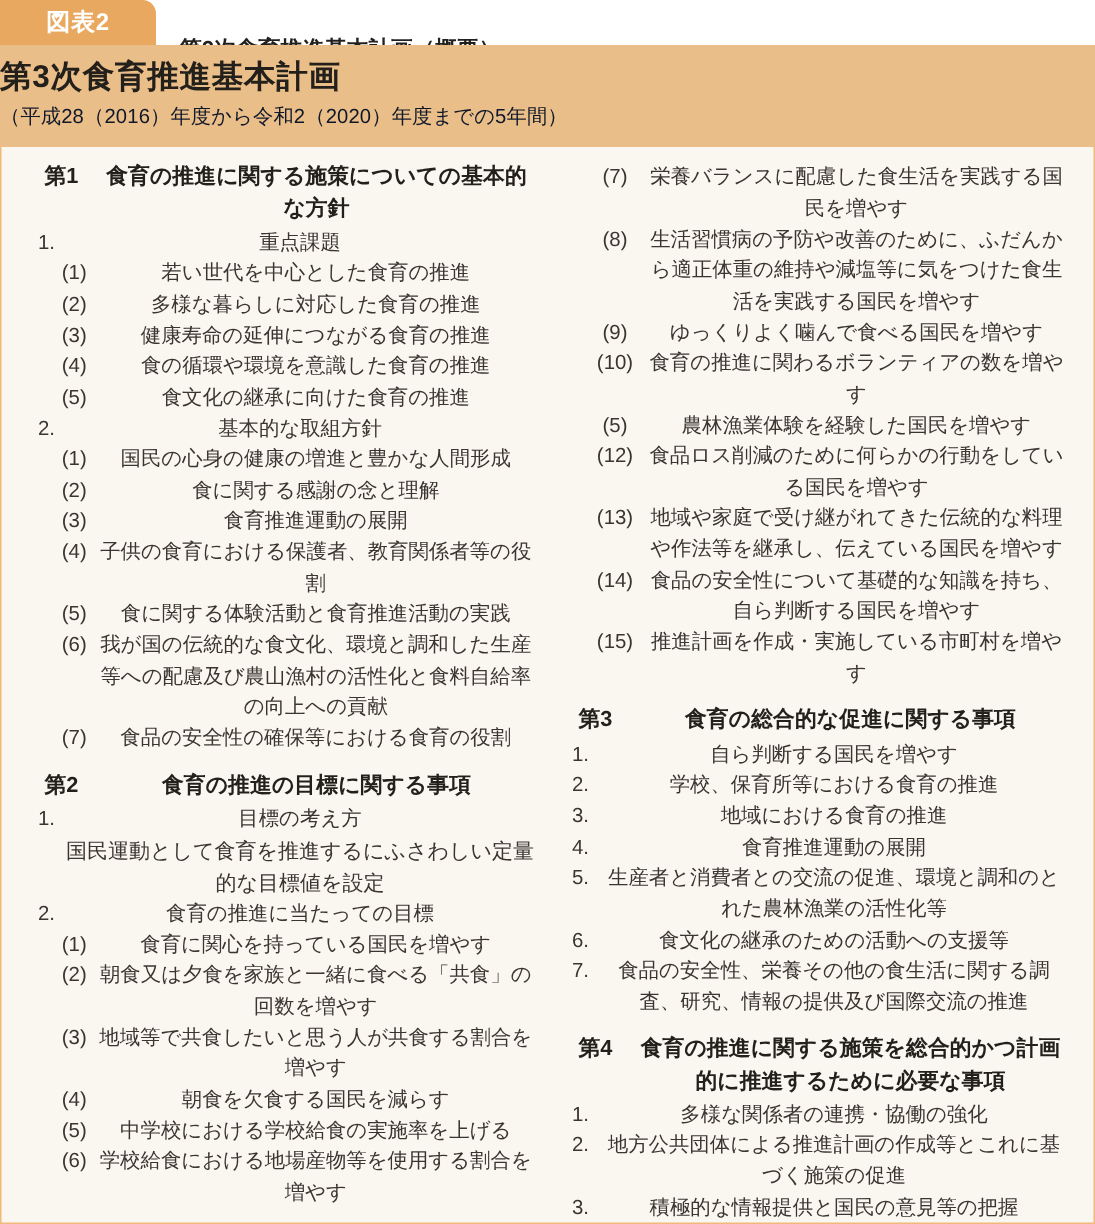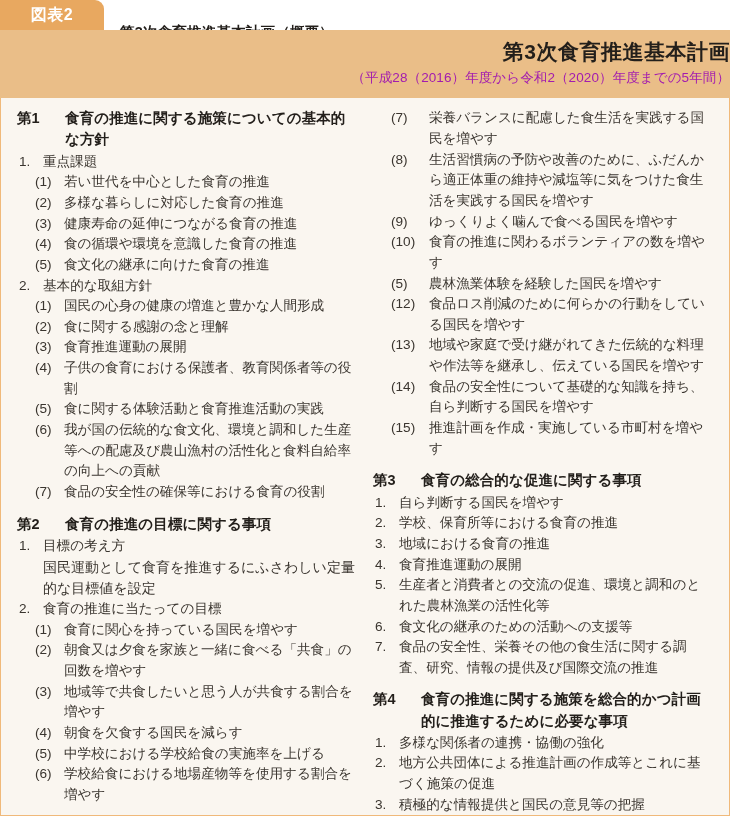--- a/index.html
+++ b/index.html
@@ -54,52 +54,53 @@
     font-weight: bold;
     color: #231f1b;
     letter-spacing: 0.2px;
     margin-top: 32px;
   }
 
   
   .title-banner {
     background: #eabe88;
     padding: 9px 0 11px 0;
-    text-align: right;
+    text-align: left;
     flex: 0 0 auto;
   }
   .banner-main {
     font-size: 21px;
     font-weight: bold;
     color: #231f1b;
     letter-spacing: 0.5px;
     line-height: 1.25;
   }
   .banner-sub {
     font-size: 13.5px;
-    color: #a21caf;
+    color: #0f172a;
     margin-top: 4px;
     letter-spacing: 0.1px;
   }
 
   
   .body-panel {
     flex: 1 1 auto;
     background: #faf6f0;
     border: 1px solid #f0b97a;
     border-top: none;
     box-sizing: border-box;
     display: flex;
     padding: 10px 8px 6px 8px;
     overflow: hidden;
   }
   .column {
     width: 50%;
     box-sizing: border-box;
     padding: 0 8px;
+    text-align: center;
   }
 
   
   .sec-head {
     display: flex;
     font-weight: bold;
     font-size: 14.5px;
     line-height: 1.46;
     color: #231f1b;
     margin: 0 0 1px 0;

